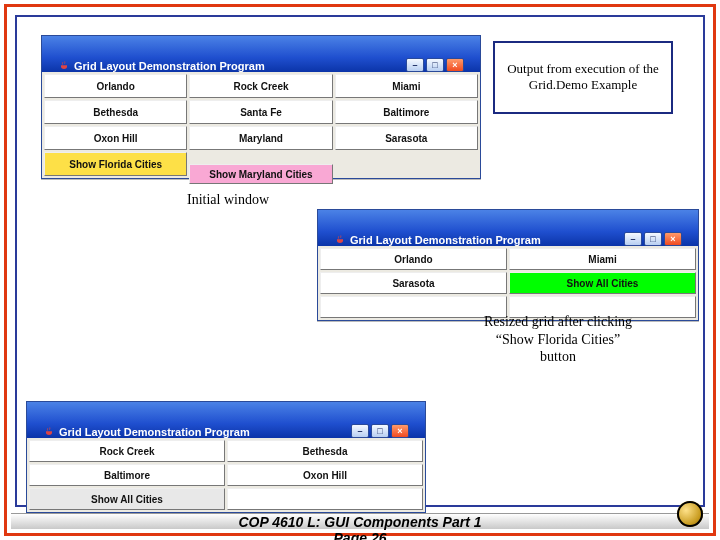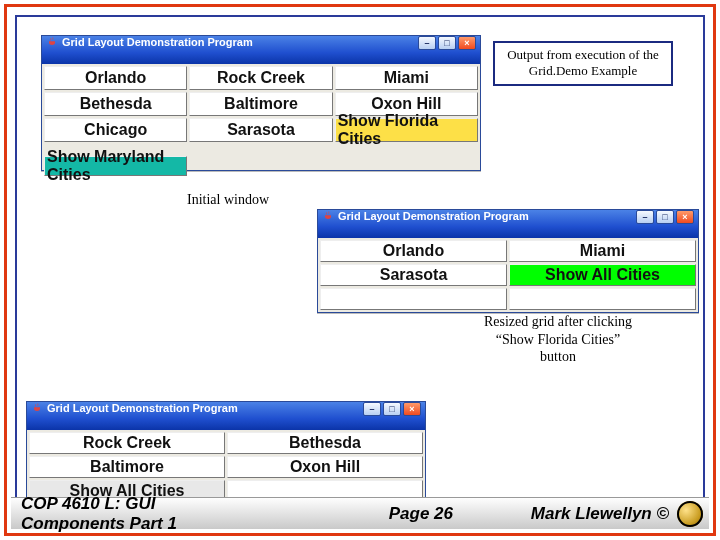--- a/index.html
+++ b/index.html
@@ -21,21 +21,21 @@
   .inner-frame {
     position: absolute;
     top: 8px; left: 8px; right: 8px; bottom: 26px;
     border: 2px solid #2a3a9a;
     background: #fff;
   }
   .callout {
     position: absolute;
     background: #fff;
     border: 2px solid #1b2a80;
-    padding: 4px 10px;
+    padding: 18px 10px;
     font-family: Georgia, "Times New Roman", serif;
     font-size: 13px;
     text-align: center;
     line-height: 1.25;
   }
   .callout.top { top: 24px; right: 30px; width: 180px; }
   .label-text {
     position: absolute;
     font-family: Georgia, "Times New Roman", serif;
     font-size: 14px;
@@ -48,27 +48,27 @@
 
   
   .jwin {
     position: absolute;
     border: 1px solid #2a4a99;
     background: #eceae2;
     box-shadow: 0 1px 0 #bbb;
   }
   .jwin .titlebar {
     display: flex;
-    align-items: flex-start;
-    height: 28px;
+    align-items: flex-end;
+    height: 36px;
     background: linear-gradient(to bottom, #4b82e6 0%, #1f4fcf 60%, #0b34a8 100%);
     color: #fff;
     font-weight: bold;
     font-size: 11px;
-    padding: 0 4px;
+    padding: 0 16px;
     gap: 4px;
   }
   .jwin .titlebar .java-icon {
     width: 12px; height: 12px;
     display: inline-block;
   }
   .jwin .titlebar .title { flex: 1; white-space: nowrap; overflow: hidden; }
   .winbtns { display: flex; gap: 2px; }
   .winbtn {
     width: 18px; height: 14px;
@@ -92,56 +92,57 @@
   .cell {
     background: #fff;
     border: 1px solid #999;
     border-top-color: #eee;
     border-left-color: #eee;
     border-bottom-color: #777;
     border-right-color: #777;
     display: flex;
     align-items: center;
     justify-content: center;
-    font-size: 16px;
+    font-size: 10px;
     font-weight: bold;
     color: #111;
     padding: 3px 2px;
     min-height: 20px;
   }
   .cell.cyan  { background: #fde047; }
-  .cell.magenta { background: #14b8a6; margin-top: 12px; }
+  .cell.magenta { background: #f9a8d4; margin-top: 12px; }
   .cell.green { background: #00ff00; }
   .cell.gray  { background: #e8e8e8; }
 
   
   .win1 { top: 18px; left: 24px; width: 440px; }
   .win1 .gridarea { grid-template-columns: repeat(3, 1fr); grid-template-rows: repeat(4, 24px); }
 
   .win2 { top: 192px; left: 300px; width: 382px; }
   .win2 .gridarea { grid-template-columns: repeat(2, 1fr); grid-template-rows: repeat(3, 22px); }
 
   .win3 { top: 384px; left: 9px; width: 400px; }
   .win3 .gridarea { grid-template-columns: repeat(2, 1fr); grid-template-rows: repeat(3, 22px); }
 
   
   .footer {
     position: absolute;
     left: 4px; right: 4px; bottom: 4px;
-    height: 32px;
+    height: 16px;
     background: linear-gradient(to bottom, #fefefe, #c9c9c9);
     border-top: 1px solid #999;
     display: flex;
     align-items: center;
     padding: 0 10px;
     font-weight: bold;
     font-style: italic;
     font-family: Arial, sans-serif;
-    font-size: 17px;
+    font-size: 14px;
     color: #000;
+    flex-direction: column;
   }
   .footer .f-left { flex: 1; text-align: left; }
   .footer .f-center { flex: 1; text-align: right; }
   .footer .f-right { flex: 1; text-align: right; padding-right: 30px; }
   .ucf-logo {
     position: absolute;
     right: 6px; bottom: 2px;
     width: 26px; height: 26px;
     border-radius: 50%;
     background: radial-gradient(circle at 35% 35%, #ffe28a, #c89b1f 60%, #6a4a00);
@@ -169,23 +170,24 @@
           <div class="winbtn">–</div>
           <div class="winbtn">□</div>
           <div class="winbtn close">×</div>
         </div>
       </div>
       <div class="gridarea">
         <div class="cell">Orlando</div>
         <div class="cell">Rock Creek</div>
         <div class="cell">Miami</div>
         <div class="cell">Bethesda</div>
+        <div class="cell">Santa Fe</div>
         <div class="cell">Baltimore</div>
         <div class="cell">Oxon Hill</div>
-        <div class="cell">Chicago</div>
+        <div class="cell">Maryland</div>
         <div class="cell">Sarasota</div>
         <div class="cell cyan">Show Florida Cities</div>
         <div class="cell magenta">Show Maryland Cities</div>
       </div>
     </div>
 
     <div class="label-text label initial">Initial window</div>
 
     <div class="jwin win2">
       <div class="titlebar">

